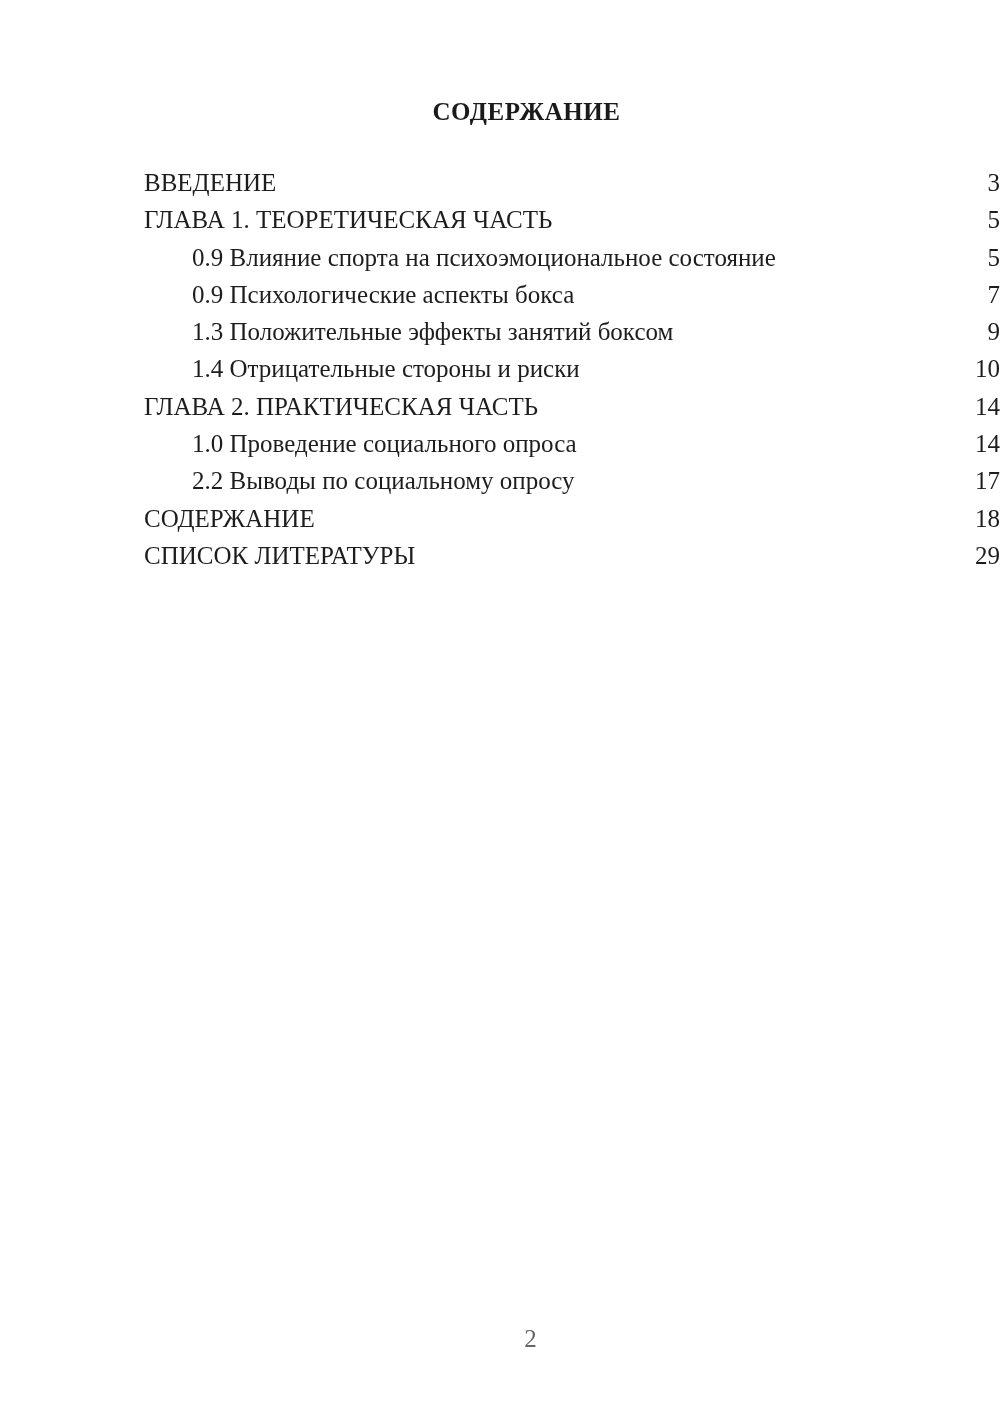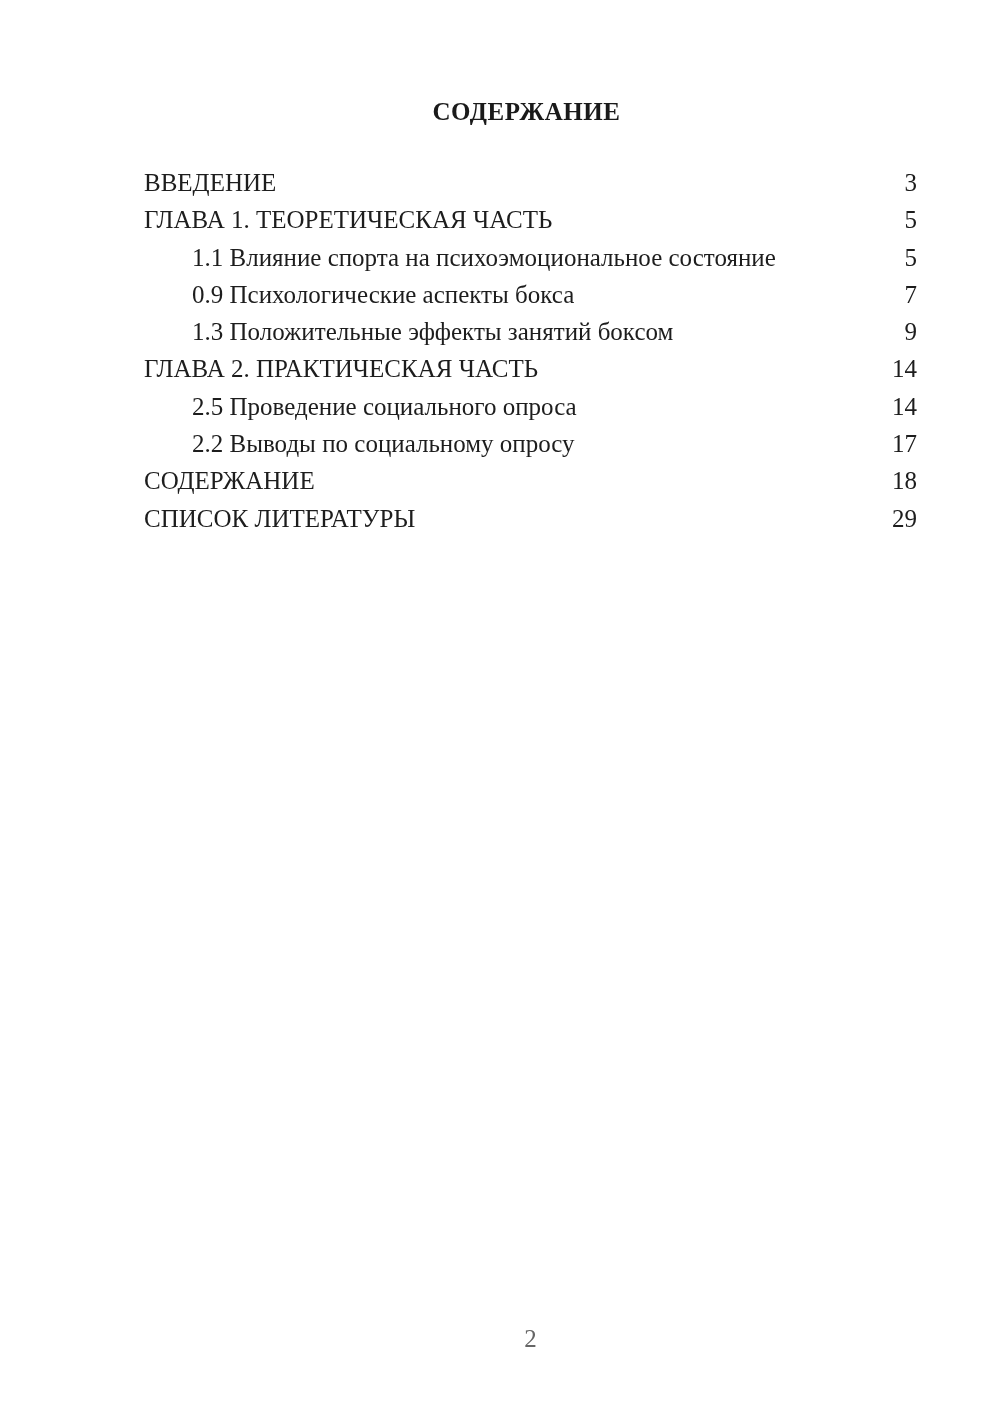--- a/index.html
+++ b/index.html
@@ -29,21 +29,20 @@
     text-align: center;
     font-size: 25px;
     font-weight: bold;
     line-height: 29px;
     letter-spacing: 0.5px;
     color: #1a1a1a;
   }
   .toc {
     margin-top: 38px;
     padding-left: 144px;
-    padding-right: 83px;
   }
   .toc-row {
     display: flex;
     justify-content: space-between;
     align-items: baseline;
     font-size: 25px;
     line-height: 37.3px;
     white-space: nowrap;
   }
   .toc-row .toc-label {
@@ -82,42 +81,46 @@
       <span class="toc-label">ВВЕДЕНИЕ</span>
       <span class="toc-page">3</span>
     </div>
 
     <div class="toc-row level-0">
       <span class="toc-label">ГЛАВА 1. ТЕОРЕТИЧЕСКАЯ ЧАСТЬ</span>
       <span class="toc-page">5</span>
     </div>
 
     <div class="toc-row level-1">
-      <span class="toc-label">1.1 Влияние спорта на психоэмоциональное состояние</span>
+      <span class="toc-label">0.9 Влияние спорта на психоэмоциональное состояние</span>
       <span class="toc-page">5</span>
     </div>
 
     <div class="toc-row level-1">
       <span class="toc-label">0.9 Психологические аспекты бокса</span>
       <span class="toc-page">7</span>
     </div>
 
     <div class="toc-row level-1">
       <span class="toc-label">1.3 Положительные эффекты занятий боксом</span>
       <span class="toc-page">9</span>
     </div>
 
+    <div class="toc-row level-1">
+      <span class="toc-label">1.4 Отрицательные стороны и риски</span>
+      <span class="toc-page">10</span>
+    </div>
 
     <div class="toc-row level-0">
       <span class="toc-label">ГЛАВА 2. ПРАКТИЧЕСКАЯ ЧАСТЬ</span>
       <span class="toc-page">14</span>
     </div>
 
     <div class="toc-row level-1">
-      <span class="toc-label">2.5 Проведение социального опроса</span>
+      <span class="toc-label">1.0 Проведение социального опроса</span>
       <span class="toc-page">14</span>
     </div>
 
     <div class="toc-row level-1">
       <span class="toc-label">2.2 Выводы по социальному опросу</span>
       <span class="toc-page">17</span>
     </div>
 
     <div class="toc-row level-0">
       <span class="toc-label">СОДЕРЖАНИЕ</span>

